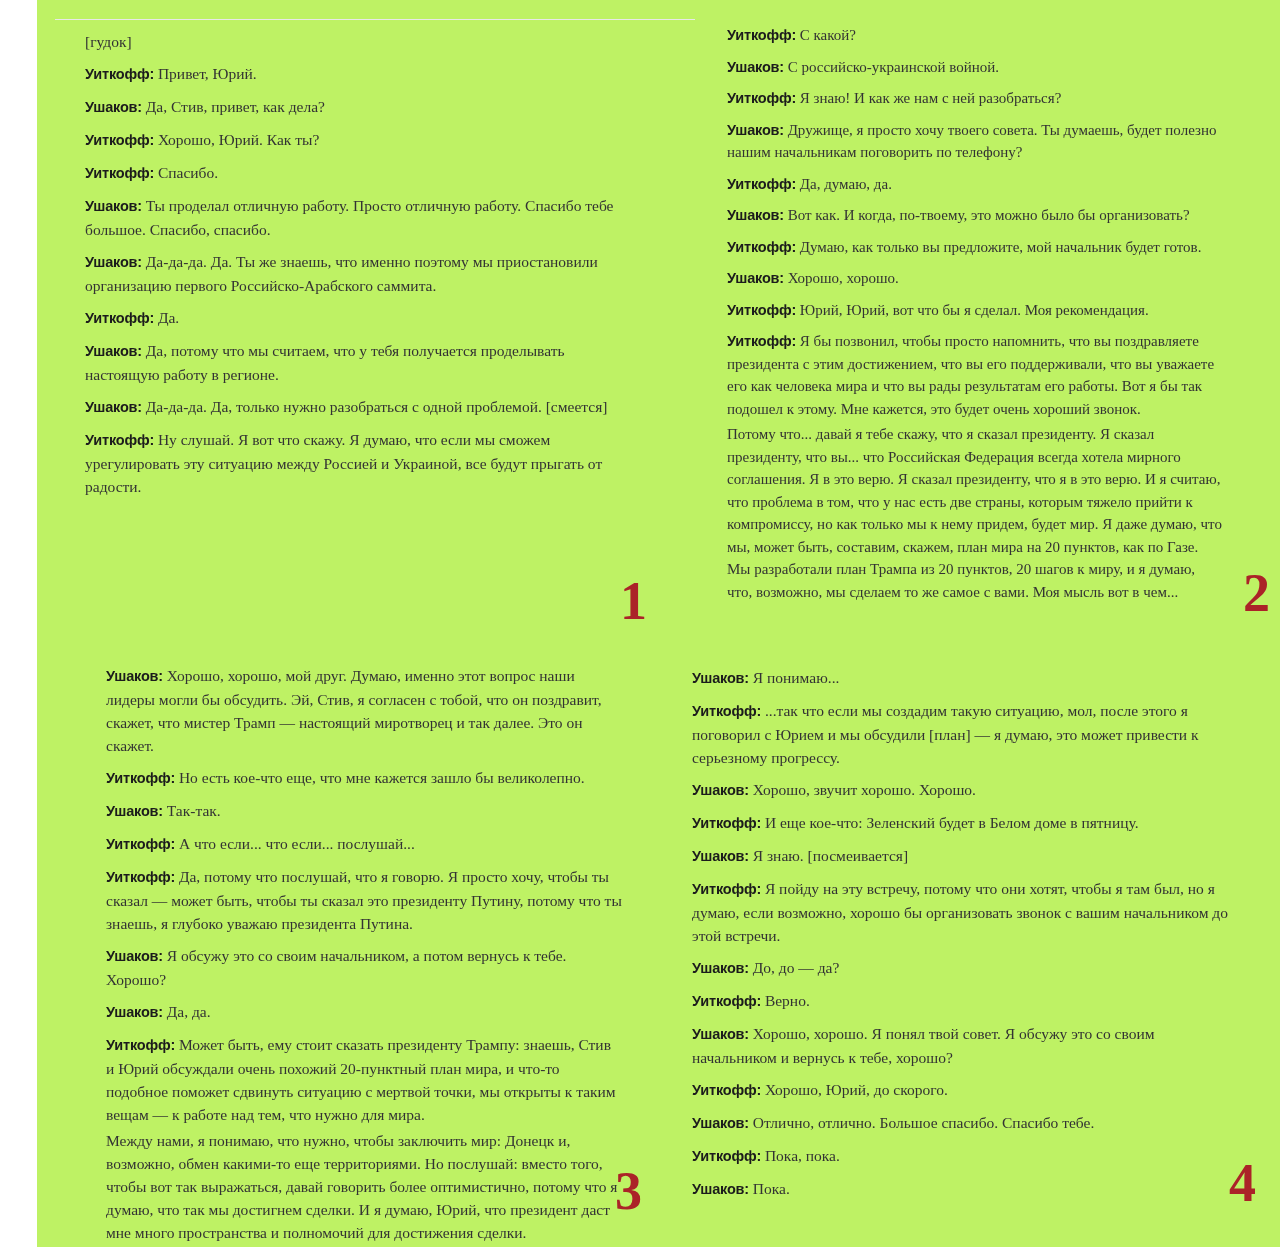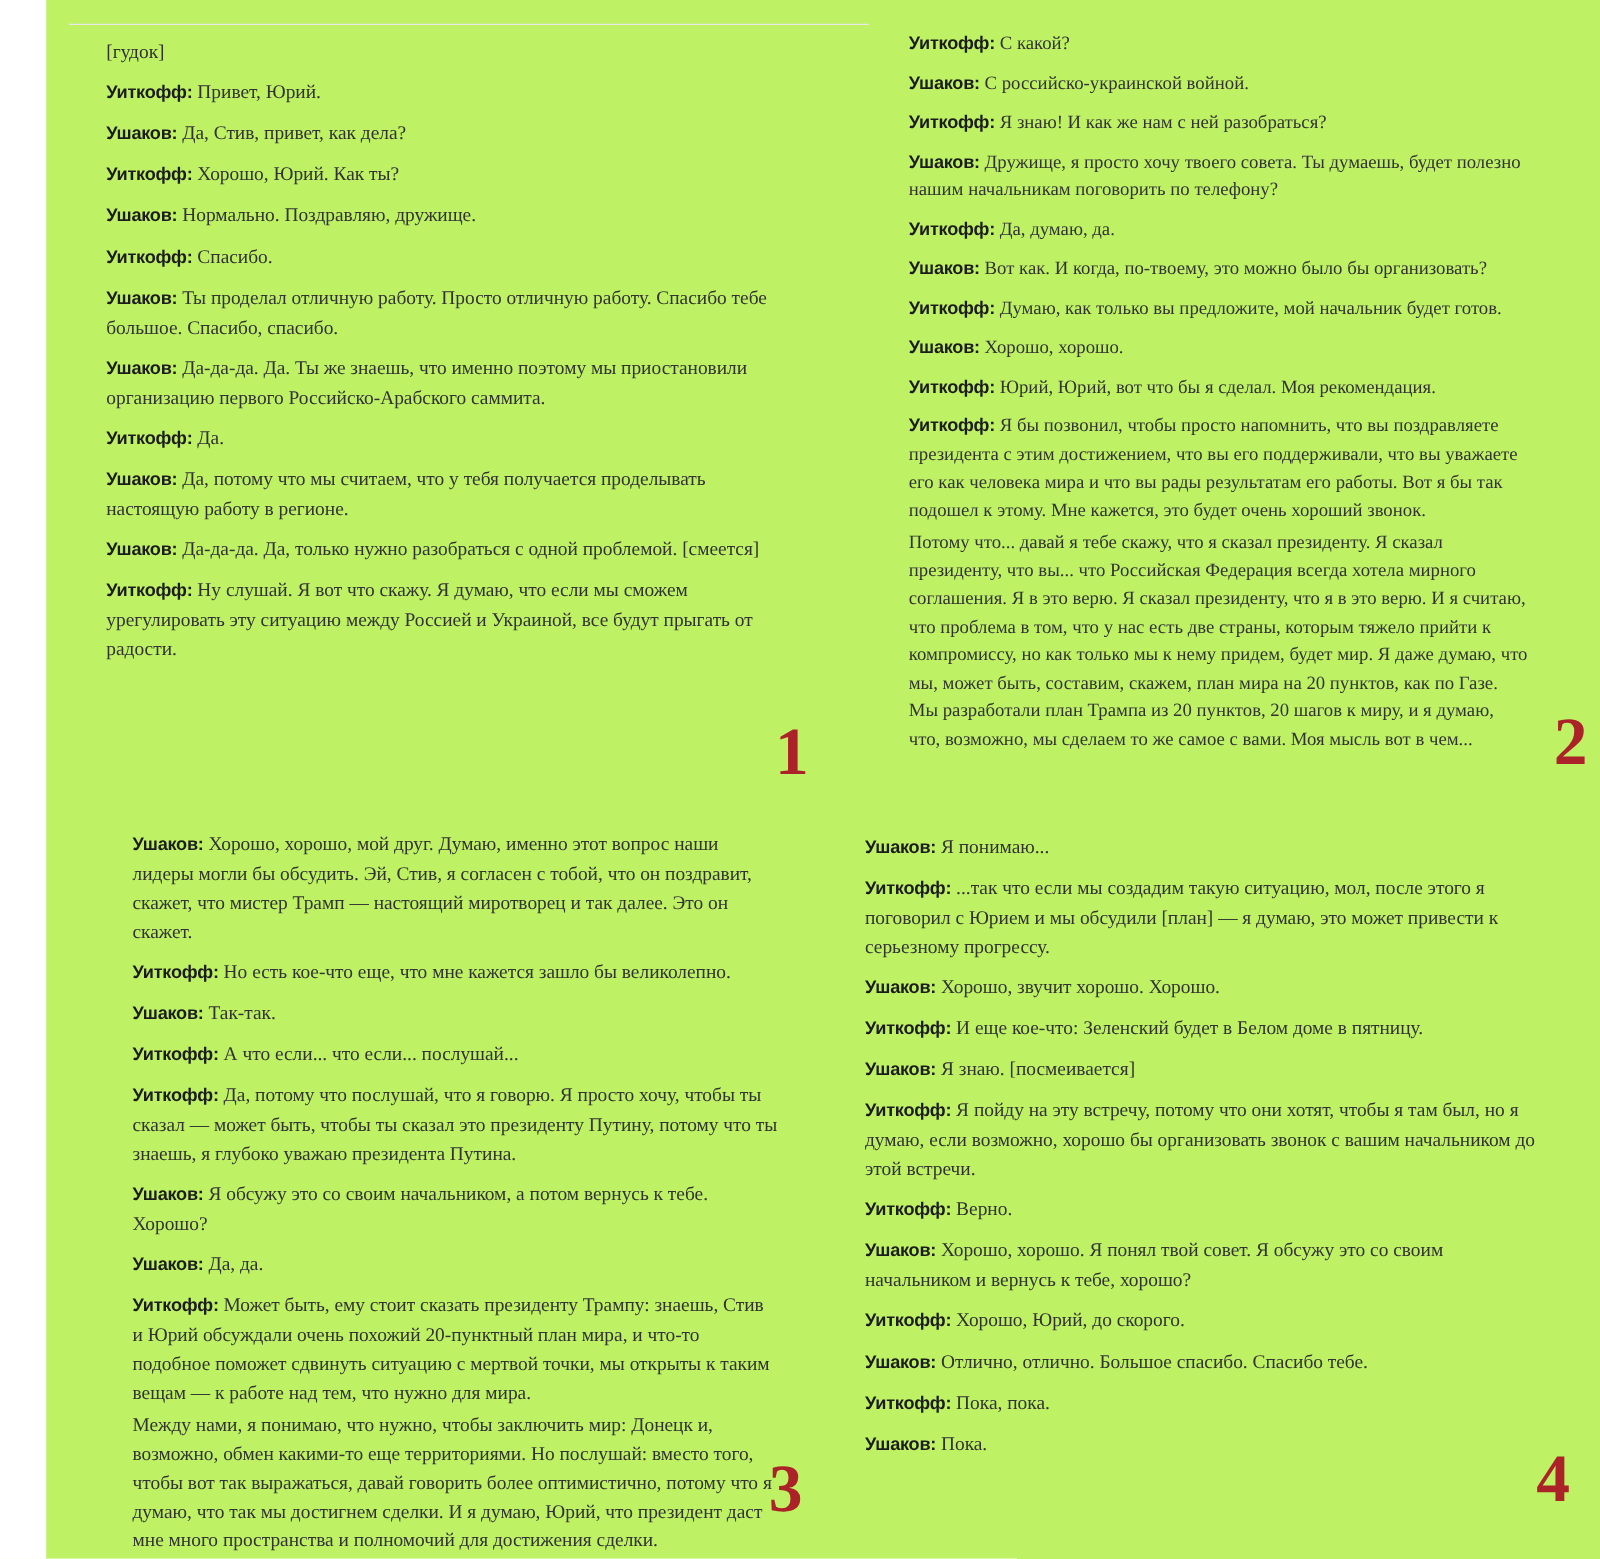--- a/index.html
+++ b/index.html
@@ -68,21 +68,20 @@
 <body>
 
 <div class="page">
   <div class="top-rule"></div>
 
   <div class="block block-1">
       <p class="para">[гудок]</p>
       <p class="para"><span class="speaker">Уиткофф:</span> Привет, Юрий.</p>
       <p class="para"><span class="speaker">Ушаков:</span> Да, Стив, привет, как дела?</p>
       <p class="para"><span class="speaker">Уиткофф:</span> Хорошо, Юрий. Как ты?</p>
-      <p class="para"><span class="speaker">Ушаков:</span> Нормально. Поздравляю, дружище.</p>
       <p class="para"><span class="speaker">Уиткофф:</span> Спасибо.</p>
       <p class="para"><span class="speaker">Ушаков:</span> Ты проделал отличную работу. Просто отличную работу. Спасибо тебе большое. Спасибо, спасибо.</p>
       <p class="para"><span class="speaker">Ушаков:</span> Да-да-да. Да. Ты же знаешь, что именно поэтому мы приостановили организацию первого Российско-Арабского саммита.</p>
       <p class="para"><span class="speaker">Уиткофф:</span> Да.</p>
       <p class="para"><span class="speaker">Ушаков:</span> Да, потому что мы считаем, что у тебя получается проделывать настоящую работу в регионе.</p>
       <p class="para"><span class="speaker">Ушаков:</span> Да-да-да. Да, только нужно разобраться с одной проблемой. [смеется]</p>
       <p class="para"><span class="speaker">Уиткофф:</span> Ну слушай. Я вот что скажу. Я думаю, что если мы сможем урегулировать эту ситуацию между Россией и Украиной, все будут прыгать от радости.</p>
     </div>
   <div class="block block-2">
       <p class="para"><span class="speaker">Уиткофф:</span> С какой?</p>
@@ -108,20 +107,21 @@
       <p class="para"><span class="speaker">Уиткофф:</span> Может быть, ему стоит сказать президенту Трампу: знаешь, Стив и Юрий обсуждали очень похожий 20-пунктный план мира, и что-то подобное поможет сдвинуть ситуацию с мертвой точки, мы открыты к таким вещам — к работе над тем, что нужно для мира.</p>
       <p class="para tight">Между нами, я понимаю, что нужно, чтобы заключить мир: Донецк и, возможно, обмен какими-то еще территориями. Но послушай: вместо того, чтобы вот так выражаться, давай говорить более оптимистично, потому что я думаю, что так мы достигнем сделки. И я думаю, Юрий, что президент даст мне много пространства и полномочий для достижения сделки.</p>
     </div>
   <div class="block block-4">
       <p class="para"><span class="speaker">Ушаков:</span> Я понимаю...</p>
       <p class="para"><span class="speaker">Уиткофф:</span> ...так что если мы создадим такую ситуацию, мол, после этого я поговорил с Юрием и мы обсудили [план] — я думаю, это может привести к серьезному прогрессу.</p>
       <p class="para"><span class="speaker">Ушаков:</span> Хорошо, звучит хорошо. Хорошо.</p>
       <p class="para"><span class="speaker">Уиткофф:</span> И еще кое-что: Зеленский будет в Белом доме в пятницу.</p>
       <p class="para"><span class="speaker">Ушаков:</span> Я знаю. [посмеивается]</p>
       <p class="para"><span class="speaker">Уиткофф:</span> Я пойду на эту встречу, потому что они хотят, чтобы я там был, но я думаю, если возможно, хорошо бы организовать звонок с вашим начальником до этой встречи.</p>
+      <p class="para"><span class="speaker">Ушаков:</span> До, до — да?</p>
       <p class="para"><span class="speaker">Уиткофф:</span> Верно.</p>
       <p class="para"><span class="speaker">Ушаков:</span> Хорошо, хорошо. Я понял твой совет. Я обсужу это со своим начальником и вернусь к тебе, хорошо?</p>
       <p class="para"><span class="speaker">Уиткофф:</span> Хорошо, Юрий, до скорого.</p>
       <p class="para"><span class="speaker">Ушаков:</span> Отлично, отлично. Большое спасибо. Спасибо тебе.</p>
       <p class="para"><span class="speaker">Уиткофф:</span> Пока, пока.</p>
       <p class="para"><span class="speaker">Ушаков:</span> Пока.</p>
     </div>
 
   <div class="page-number n1">1</div>
   <div class="page-number n2">2</div>

